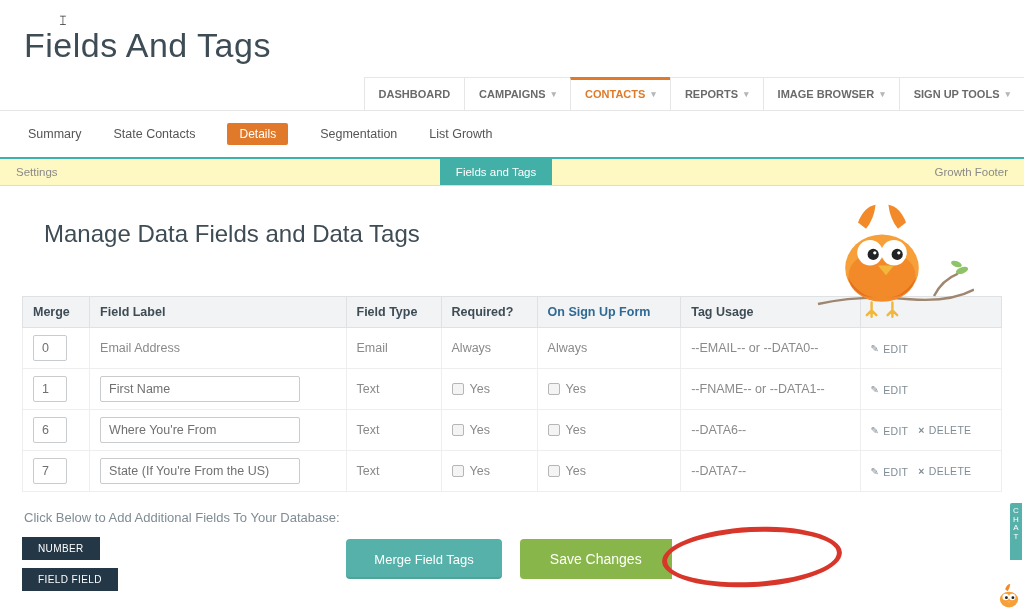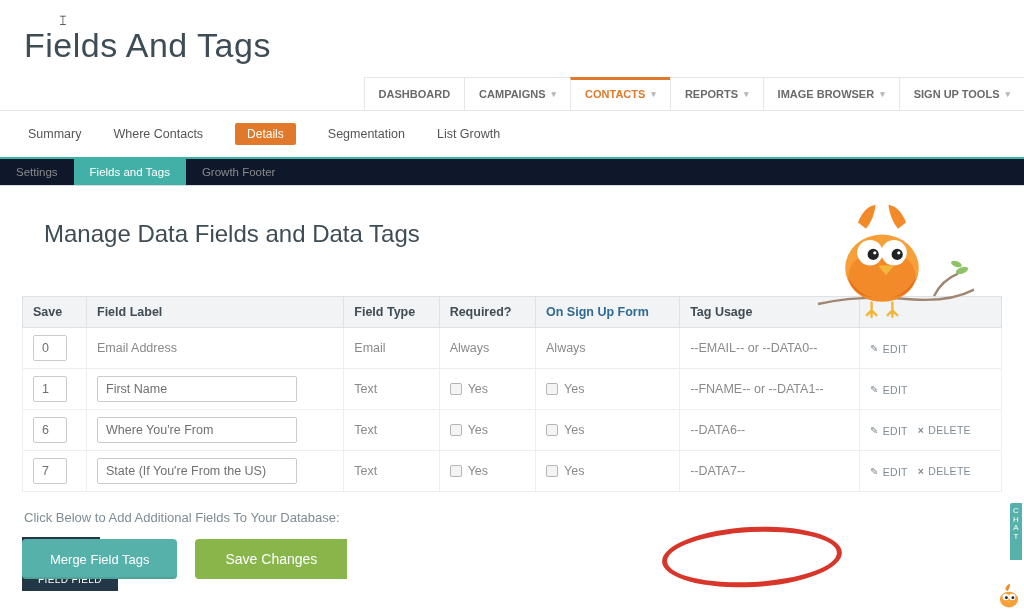--- a/index.html
+++ b/index.html
@@ -57,24 +57,25 @@
     border-bottom: 2px solid #3bb3a9;
   }
   .secondary-nav a { cursor:pointer; color:#555; }
   .secondary-nav .pill {
     background:#e07a2a; color:#fff; padding:4px 12px; border-radius:2px;
     font-size: 12px;
   }
   
   .tertiary-nav {
     display:flex; align-items:center;
-    background:#0f172a;
+    background:#fef9c3;
     font-size:11.5px;
     color:#8a8a8a;
     border-bottom:1px solid #d8dcde;
+    justify-content:space-between;
   }
   .tertiary-nav .t-item { padding:7px 16px; cursor:pointer; }
   .tertiary-nav .t-item.active { background:#43b0a7; color:#fff; }
 
   .content {
     position:relative;
     padding: 0 22px 24px 22px;
   }
 
   .section-title {
@@ -152,21 +153,21 @@
   .add-btn {
     display:inline-block;
     background:#233747; color:#fff;
     font-size:10px; letter-spacing:0.4px;
     padding:6px 16px; border:none; cursor:pointer;
     margin:4px 0 4px 0;
   }
 
   .action-row {
     position:relative;
-    display:flex; justify-content:flex-start; gap:18px;
+    display:flex; justify-content:center; gap:18px;
     margin-top:-56px;
     padding-right:6px;
   }
   .btn-merge {
     background:#55b1a9; color:#fff; border:none;
     padding:12px 28px; border-radius:4px; font-size:13px;
     cursor:pointer;
     box-shadow: inset 0 -2px 0 rgba(0,0,0,.08);
   }
   .btn-save {
@@ -216,21 +217,21 @@
       <span class="chev">▾</span>
     </div>
     <div class="nav-item">
       <span>SIGN UP TOOLS</span>
       <span class="chev">▾</span>
     </div>
   </nav>
 
 <div class="secondary-nav" id="secondary-nav">
     <a>Summary</a>
-    <a>Where Contacts</a>
+    <a>State Contacts</a>
     <span class="pill">Details</span>
     <a>Segmentation</a>
     <a>List Growth</a>
   </div>
 
 <div class="tertiary-nav" id="tertiary-nav">
     <div class="t-item">Settings</div>
     <div class="t-item active">Fields and Tags</div>
     <div class="t-item">Growth Footer</div>
   </div>
@@ -261,21 +262,21 @@
     <circle fill="#fff" cx="106" cy="66" r="2"></circle>
     <path class="beak" d="M80 82 l10 12 l10 -12 z"></path>
     <path class="feet" d="M72 128 l0 10 M72 138 l-6 6 M72 138 l6 6 M72 138 l0 8"></path>
     <path class="feet" d="M98 128 l0 10 M98 138 l-6 6 M98 138 l6 6 M98 138 l0 8"></path>
   </svg>
 
   
   <table class="fields">
     <thead>
       <tr>
-        <th>Save</th>
+        <th>Merge</th>
         <th>Field Label</th>
         <th>Field Type</th>
         <th>Required?</th>
         <th style="color:#2f6a95">On Sign Up Form</th>
         <th>Tag Usage</th>
         <th></th>
       </tr>
     </thead>
     <tbody id="fields-body">
         <tr>

